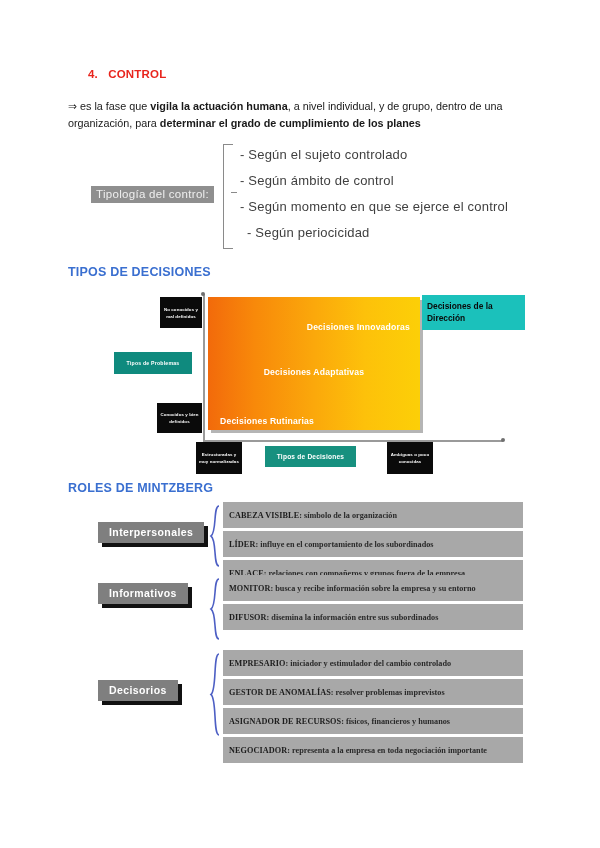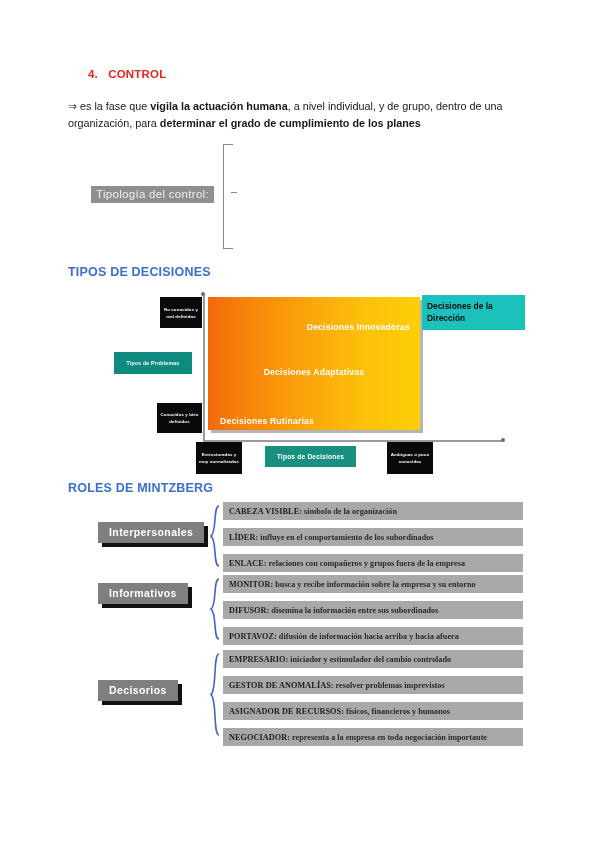--- a/index.html
+++ b/index.html
@@ -260,22 +260,22 @@
   }
   .brace-svg { position: absolute; left: 148px; }
 
   .role-rows {
     position: absolute;
     left: 163px;
     width: 300px;
   }
   .role-row {
     background: #a8a8a8;
-    height: 18px;
-    margin-bottom: 8px;
+    height: 26px;
+    margin-bottom: 3px;
     display: flex;
     align-items: center;
     padding-left: 6px;
     box-sizing: border-box;
     font-family: "Liberation Serif", serif;
     font-size: 8.2px;
     color: #1c1c1c;
     white-space: nowrap;
     overflow: hidden;
   }
@@ -294,20 +294,26 @@
 <div class="page">
 
   <div class="control-heading">4.   CONTROL</div>
 
   <div class="intro"><span>⇒ es la fase que </span><b>vigila la actuación humana</b><span>, a nivel individual, y de grupo, dentro de una organización, para </span><b>determinar el grado de cumplimiento de los planes</b></div>
 
   <div class="typology">
     <div class="typology-label">Tipología del control:</div>
     <div class="typology-brace"></div>
     <div class="typology-brace-nub"></div>
+    <div class="typology-items">
+      <div class="typology-item">- Según el sujeto controlado</div>
+      <div class="typology-item">- Según ámbito de control</div>
+      <div class="typology-item">- Según momento en que se ejerce el control</div>
+      <div class="typology-item indent">- Según periocicidad</div>
+    </div>
   </div>
 
   <div class="blue-heading" id="heading-tipos">TIPOS DE DECISIONES</div>
 
   <div class="decisions-diagram">
 
     <div class="axis-vert"></div>
     <div class="axis-horz"></div>
     <div class="axis-tick tick-top"></div>
     <div class="axis-tick tick-right"></div>
@@ -365,24 +371,20 @@
       </svg>
       <div class="role-rows" style="top:0;">
         <div class="role-row">
             <span class="role-name">MONITOR</span>
             <span class="role-desc">: busca y recibe información sobre la empresa y su entorno</span>
           </div>
         <div class="role-row">
             <span class="role-name">DIFUSOR</span>
             <span class="role-desc">: disemina la información entre sus subordinados</span>
           </div>
-        <div class="role-row">
-            <span class="role-name">PORTAVOZ</span>
-            <span class="role-desc">: difusión de información hacia arriba y hacia afuera</span>
-          </div>
       </div>
     </div>
 
     <div class="role-group" id="group-decisorios">
       <div class="role-label-wrap" style="top:30px;">
         <div class="role-label">Decisorios</div>
       </div>
       <svg class="brace-svg" width="14" height="85" style="top:2px;">
         <path d="M11 2 C5 2, 9 38, 3 42.5 C9 47, 5 83, 11 83" fill="none" stroke="#4d5fc4" stroke-width="1.6"></path>
       </svg>

